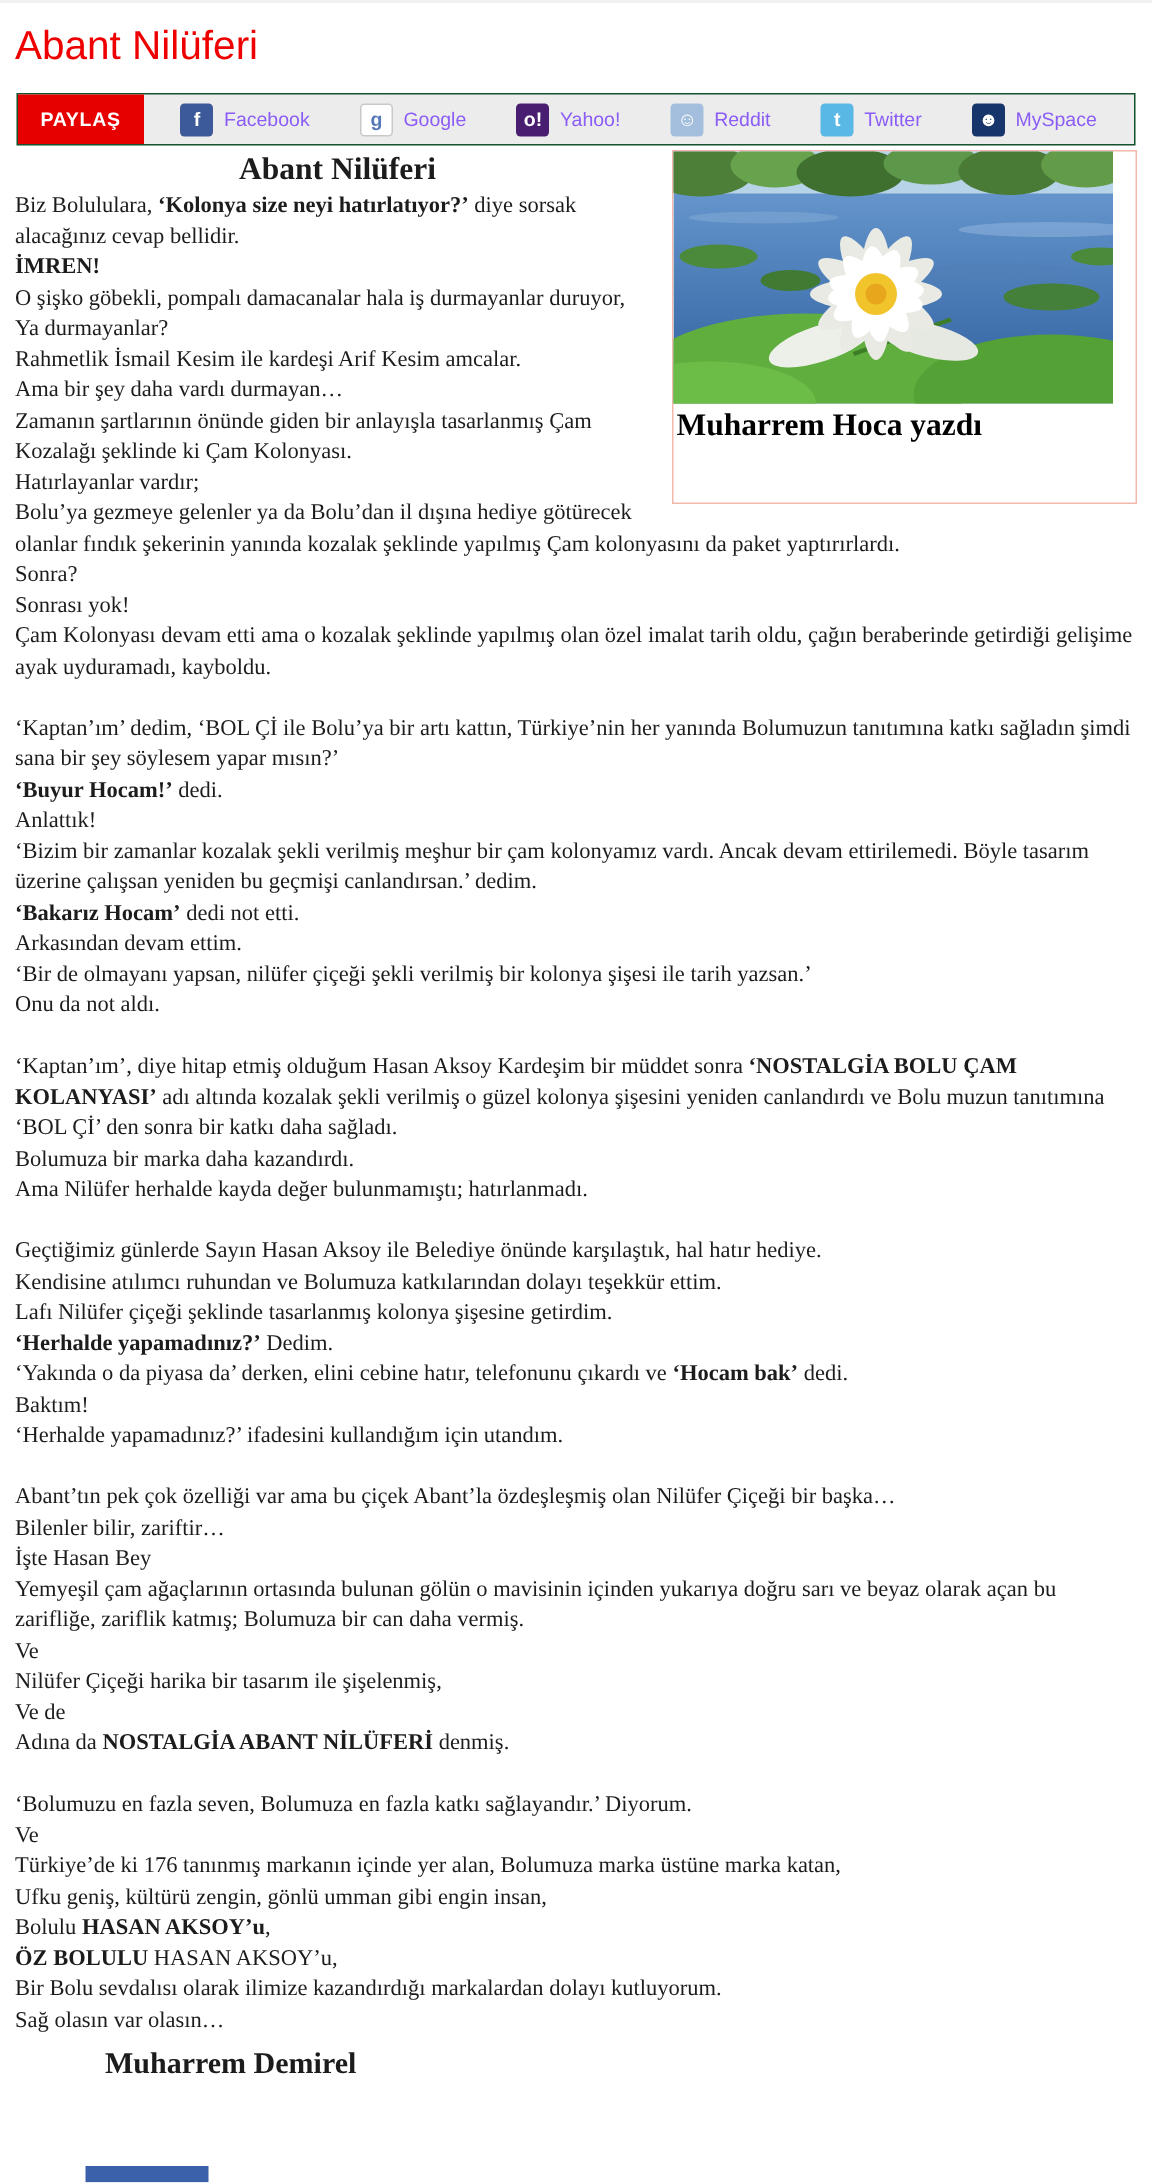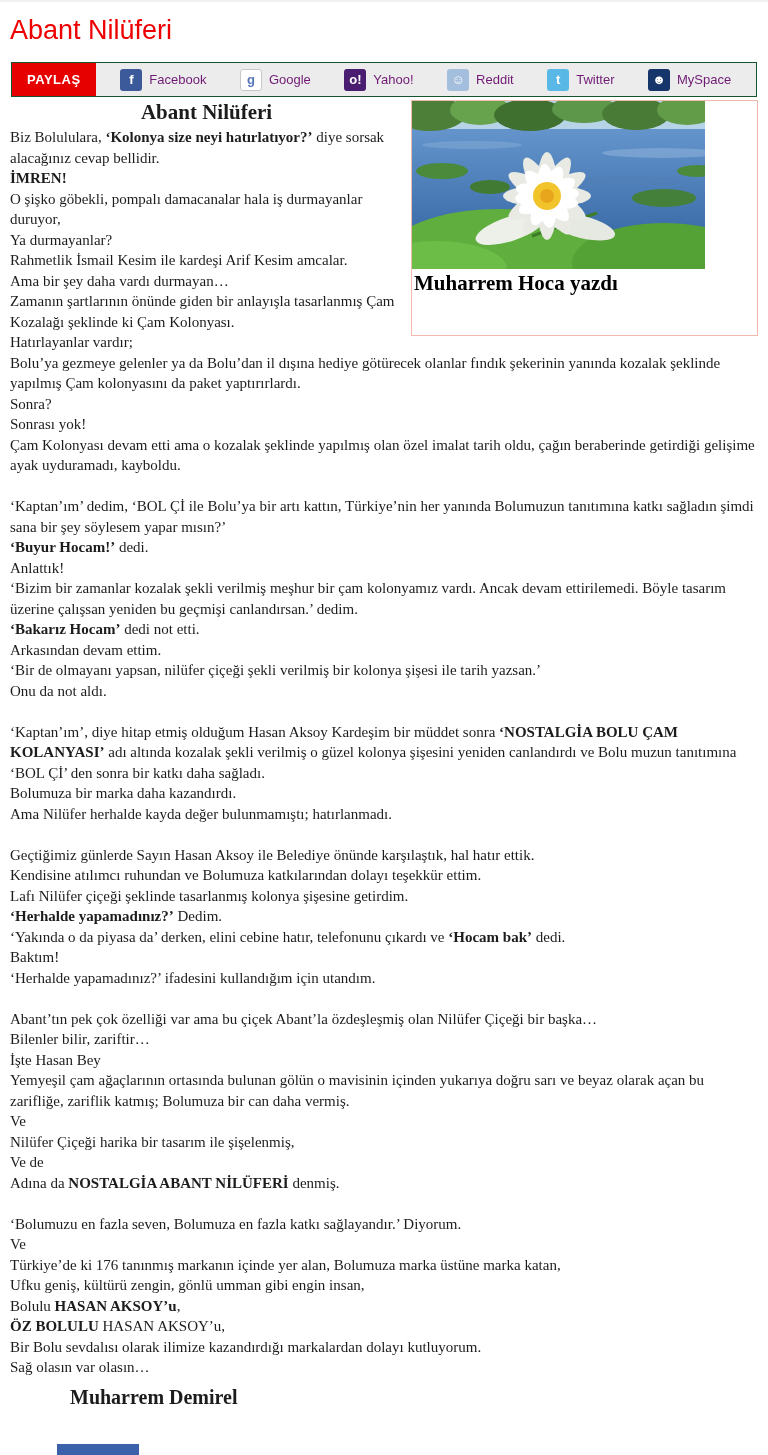--- a/index.html
+++ b/index.html
@@ -12,24 +12,24 @@
   
   .sharebar{display:flex;align-items:stretch;height:33px;margin:0 11px;background:#ececec;
             border:1px solid #14532d;font-family:"Liberation Sans","DejaVu Sans",sans-serif;}
   .paylas{background:#e60000;color:#fff;font-weight:bold;font-size:13px;letter-spacing:.5px;
           display:flex;align-items:center;padding:0 15px;cursor:pointer;}
   .share-items{flex:1;display:flex;align-items:center;justify-content:space-around;padding:0 8px;}
   .share-item{display:flex;align-items:center;gap:7px;cursor:pointer;}
   .share-icon{width:22px;height:22px;border-radius:3px;display:flex;align-items:center;
               justify-content:center;font-weight:bold;font-size:13px;box-sizing:border-box;
               font-family:"Liberation Sans","DejaVu Sans",sans-serif;}
-  .share-label{color:#701a75;font-size:13px;}
+  .share-label{color:#8b5cf6;font-size:13px;}
   
   .article{padding:3px 10px 0 10px;color:#1c1c1c;}
-  .photo-box{float:right;width:347px;border:1px solid #f3b8ac;background:#fff;
+  .photo-box{float:right;width:310px;border:1px solid #f3b8ac;background:#fff;
              margin:0 0 6px 8px;box-sizing:border-box;}
   .photo{display:block;width:100%;height:168px;}
   .photo svg{display:block;}
   .caption{font-weight:bold;font-size:21px;color:#000;padding:2px 4px 40px 2px;line-height:24px;}
   .article-title{font-size:21px;font-weight:bold;text-align:center;margin:0;padding:0 130px 2px 0;}
   .body-text{font-size:15px;line-height:20.5px;}
   .line{min-height:20.5px;}
   .line .b{font-weight:bold;}
   .line.signature{text-align:left;font-size:20px;font-weight:bold;line-height:26px;
                   margin-top:6px;padding-left:60px;}
@@ -151,21 +151,21 @@
         <div class="line"><span>‘Bizim bir zamanlar kozalak şekli verilmiş meşhur bir çam kolonyamız vardı. Ancak devam ettirilemedi. Böyle tasarım üzerine çalışsan yeniden bu geçmişi canlandırsan.’ dedim.</span></div>
         <div class="line"><span class="b">‘Bakarız Hocam’</span><span> dedi not etti.</span></div>
         <div class="line"><span>Arkasından devam ettim.</span></div>
         <div class="line"><span>‘Bir de olmayanı yapsan, nilüfer çiçeği şekli verilmiş bir kolonya şişesi ile tarih yazsan.’</span></div>
         <div class="line"><span>Onu da not aldı.</span></div>
         <div class="line">&nbsp;</div>
         <div class="line"><span>‘Kaptan’ım’, diye hitap etmiş olduğum Hasan Aksoy Kardeşim bir müddet sonra </span><span class="b">‘NOSTALGİA BOLU ÇAM KOLANYASI’</span><span> adı altında kozalak şekli verilmiş o güzel kolonya şişesini yeniden canlandırdı ve Bolu muzun tanıtımına ‘BOL Çİ’ den sonra bir katkı daha sağladı.</span></div>
         <div class="line"><span>Bolumuza bir marka daha kazandırdı.</span></div>
         <div class="line"><span>Ama Nilüfer herhalde kayda değer bulunmamıştı; hatırlanmadı.</span></div>
         <div class="line">&nbsp;</div>
-        <div class="line"><span>Geçtiğimiz günlerde Sayın Hasan Aksoy ile Belediye önünde karşılaştık, hal hatır ettik.</span></div>
+        <div class="line"><span>Geçtiğimiz günlerde Sayın Hasan Aksoy ile Belediye önünde karşılaştık, hal hatır hediye.</span></div>
         <div class="line"><span>Kendisine atılımcı ruhundan ve Bolumuza katkılarından dolayı teşekkür ettim.</span></div>
         <div class="line"><span>Lafı Nilüfer çiçeği şeklinde tasarlanmış kolonya şişesine getirdim.</span></div>
         <div class="line"><span class="b">‘Herhalde yapamadınız?’</span><span> Dedim.</span></div>
         <div class="line"><span>‘Yakında o da piyasa da’ derken, elini cebine hatır, telefonunu çıkardı ve </span><span class="b">‘Hocam bak’</span><span> dedi.</span></div>
         <div class="line"><span>Baktım!</span></div>
         <div class="line"><span>‘Herhalde yapamadınız?’ ifadesini kullandığım için utandım.</span></div>
         <div class="line">&nbsp;</div>
         <div class="line"><span>Abant’tın pek çok özelliği var ama bu çiçek Abant’la özdeşleşmiş olan Nilüfer Çiçeği bir başka…</span></div>
         <div class="line"><span>Bilenler bilir, zariftir…</span></div>
         <div class="line"><span>İşte Hasan Bey</span></div>

